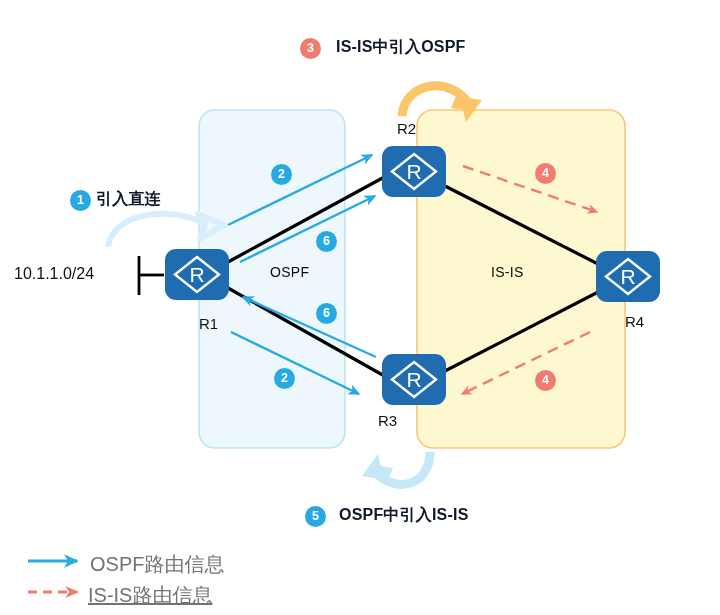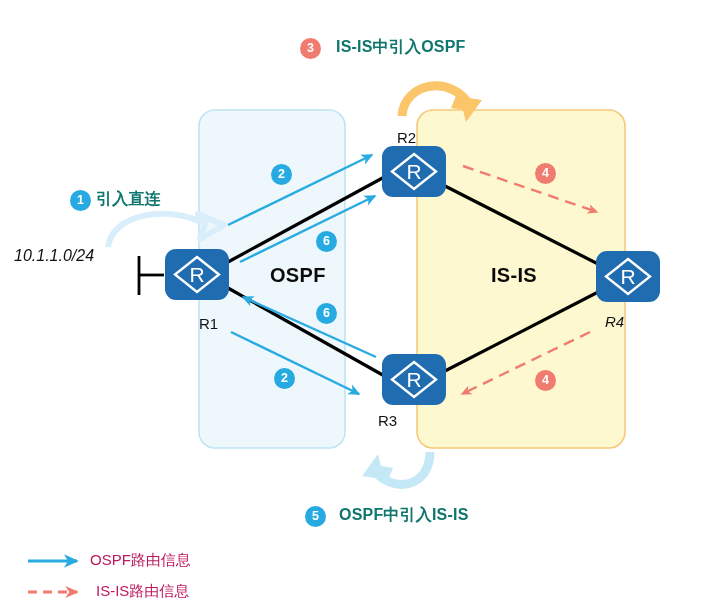--- a/index.html
+++ b/index.html
@@ -2,46 +2,46 @@
 <html><head>
 <meta charset="utf-8">
 <style>
   html,body{margin:0;padding:0;background:#ffffff;}
   body{width:720px;height:615px;font-family:"Liberation Sans","DejaVu Sans",sans-serif;
        position:relative;overflow:hidden;}
   #canvas{position:absolute;left:0;top:0;width:720px;height:615px;}
   .abs{position:absolute;}
 
   
-  .region-label{font-weight:bold;font-size:20px;color:#0b0b0b;letter-spacing:.3px;
+  .region-label{font-weight:normal;font-size:14px;color:#0b0b0b;letter-spacing:.3px;
                 white-space:nowrap;}
 
   
   .router{position:absolute;width:64px;height:51px;border-radius:11px;
           background:#1f6cb0;}
   .router svg{display:block;}
   .rlabel{position:absolute;font-size:15px;color:#111;font-family:"Liberation Sans",sans-serif;
           white-space:nowrap;}
 
   
   .badge{position:absolute;width:21px;height:21px;border-radius:50%;
          color:#fff;font-size:12.5px;font-weight:bold;line-height:21px;
          text-align:center;box-sizing:border-box;}
   .badge.cy{background:#27aae1;}
   .badge.rd{background:#ef7c6e;}
 
   
-  .anno{position:absolute;font-size:16px;font-weight:bold;color:#0f766e;
+  .anno{position:absolute;font-size:16px;font-weight:bold;color:#0f172a;
         white-space:nowrap;letter-spacing:.2px;}
 
   
   .nettext{position:absolute;font-size:16px;color:#111;white-space:nowrap;}
 
   
-  .legend-text{position:absolute;font-size:15px;color:#be185d;white-space:nowrap;}
+  .legend-text{position:absolute;font-size:20px;color:#737373;white-space:nowrap;}
 </style>
 </head>
 <body>
 
 <svg id="canvas" viewBox="0 0 720 615">
   <defs>
     <marker id="mk-blue" viewBox="0 0 10 10" refX="8.4" refY="5" markerWidth="5.2" markerHeight="5.2" orient="auto-start-reverse">
       <path d="M0,0.6 L9.6,5 L0,9.4 L2.6,5 Z" fill="#29abe2"></path>
     </marker>
     <marker id="mk-red" viewBox="0 0 10 10" refX="8.2" refY="5" markerWidth="4.8" markerHeight="4.8" orient="auto-start-reverse">
@@ -104,53 +104,53 @@
   </svg>
 </div>
 <div class="rlabel" style="left:199px;top:315px;">R1</div>
 
 <div class="router" style="left:382px;top:146px;">
   <svg width="64" height="51" viewBox="0 0 64 51">
     <polygon points="32,8 54,25.5 32,43 10,25.5" fill="none" stroke="#ffffff" stroke-width="2.4"></polygon>
     <text x="32" y="33" font-size="21" fill="#ffffff" text-anchor="middle" font-family="Liberation Sans, sans-serif">R</text>
   </svg>
 </div>
-<div class="rlabel" style="left:397px;top:120px;margin-top:9px;">R2</div>
+<div class="rlabel" style="left:397px;top:120px;">R2</div>
 
 <div class="router" style="left:382px;top:354px;">
   <svg width="64" height="51" viewBox="0 0 64 51">
     <polygon points="32,8 54,25.5 32,43 10,25.5" fill="none" stroke="#ffffff" stroke-width="2.4"></polygon>
     <text x="32" y="33" font-size="21" fill="#ffffff" text-anchor="middle" font-family="Liberation Sans, sans-serif">R</text>
   </svg>
 </div>
 <div class="rlabel" style="left:378px;top:412px;">R3</div>
 
 <div class="router" style="left:596px;top:251px;">
   <svg width="64" height="51" viewBox="0 0 64 51">
     <polygon points="32,8 54,25.5 32,43 10,25.5" fill="none" stroke="#ffffff" stroke-width="2.4"></polygon>
     <text x="32" y="33" font-size="21" fill="#ffffff" text-anchor="middle" font-family="Liberation Sans, sans-serif">R</text>
   </svg>
 </div>
-<div class="rlabel" style="left:605px;top:313px;font-style:italic;">R4</div>
+<div class="rlabel" style="left:625px;top:313px;">R4</div>
 
 <div class="region-label abs" style="left:270px;top:264px;">OSPF</div>
 <div class="region-label abs" style="left:491px;top:264px;">IS-IS</div>
 
-<div class="nettext" style="left:14px;top:247px;font-style:italic;">10.1.1.0/24</div>
+<div class="nettext" style="left:14px;top:265px;">10.1.1.0/24</div>
 
 <div class="badge cy" style="left:70px;top:190px;">1</div>
 <div class="anno" style="left:96px;top:189px;">引入直连</div>
 
 <div class="badge rd" style="left:300px;top:38px;">3</div>
 <div class="anno" style="left:336px;top:37px;">IS-IS中引入OSPF</div>
 
 <div class="badge cy" style="left:305px;top:506px;">5</div>
 <div class="anno" style="left:339px;top:505px;">OSPF中引入IS-IS</div>
 
 <div class="badge cy" style="left:271px;top:164px;">2</div>
 <div class="badge cy" style="left:316px;top:231px;">6</div>
 <div class="badge cy" style="left:316px;top:303px;">6</div>
 <div class="badge cy" style="left:274px;top:368px;">2</div>
 <div class="badge rd" style="left:535px;top:163px;">4</div>
 <div class="badge rd" style="left:535px;top:370px;">4</div>
 
 <div class="legend-text" style="left:90px;top:551px;">OSPF路由信息</div>
-<div class="legend-text" style="left:96px;top:582px;">IS-IS路由信息</div>
+<div class="legend-text" style="left:88px;top:582px;text-decoration:underline;">IS-IS路由信息</div>
 
 </body></html>

